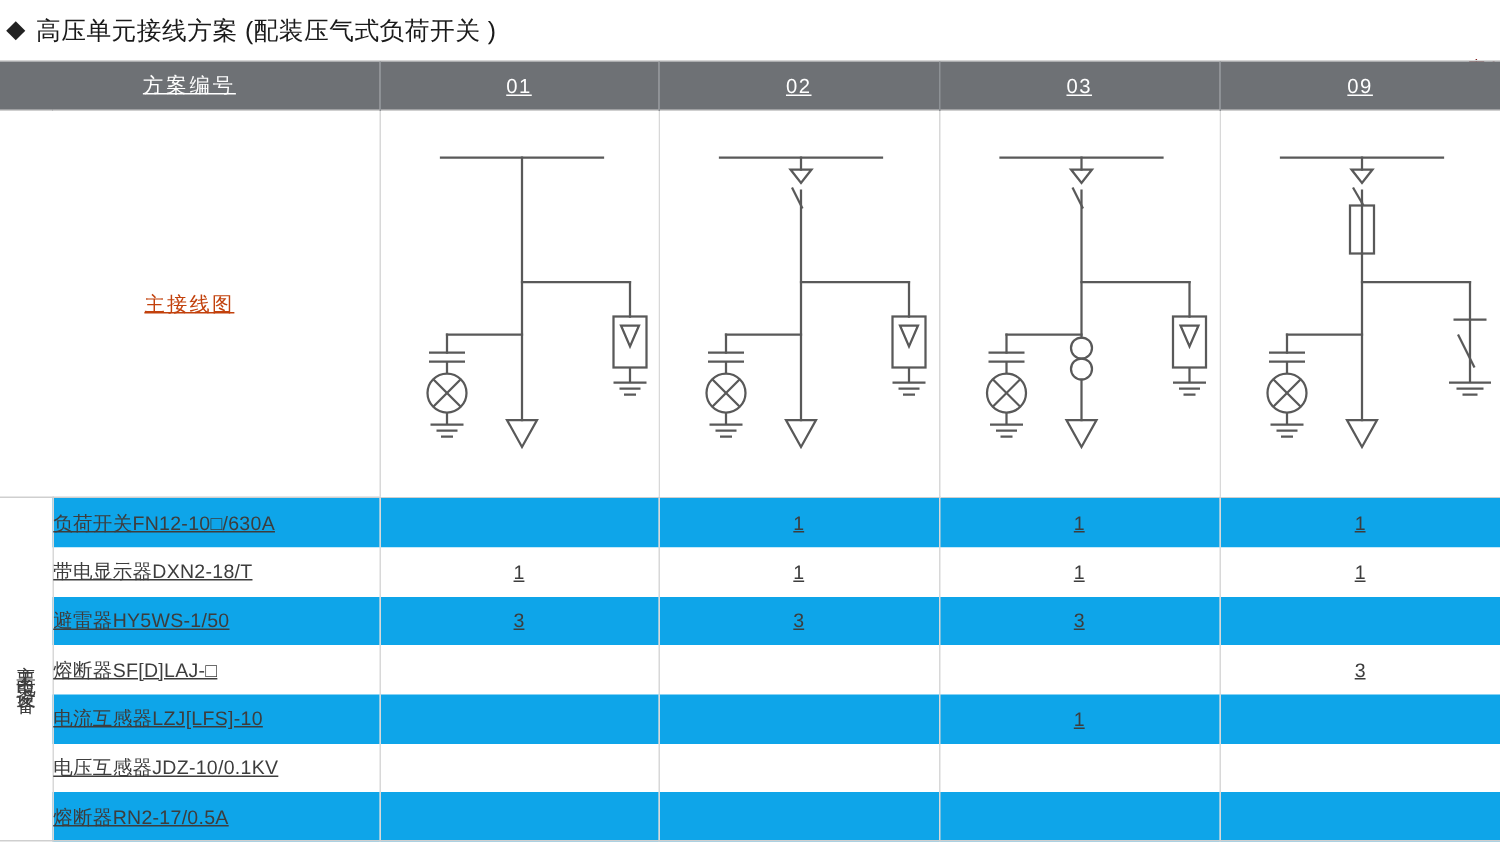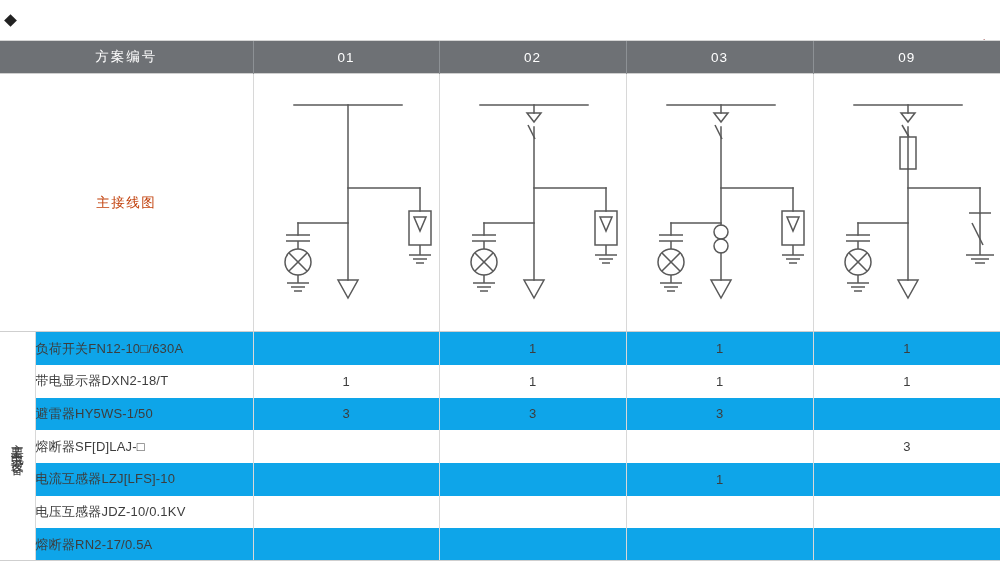--- a/index.html
+++ b/index.html
@@ -26,21 +26,21 @@
   }
   .table-no{
     position:absolute;right:2px;top:13px;
     font-size:13px;color:#7f1d1d;margin-top:24px;
   }
   
   .tbl{
     position:absolute;left:0;top:41px;width:1000px;height:520px;
     border-collapse:collapse;table-layout:fixed;
   }
-  .tbl td{padding:0;margin:0;vertical-align:middle;}
+  .tbl td{padding:0;margin:0;vertical-align:middle;text-decoration:underline;}
   .vline{border-left:1px solid #d8d8d8;}
   
   .hdr-row td{
     background:#6e7175;color:#ffffff;height:31px;
     text-align:center;font-size:13.5px;letter-spacing:1px;
     border-right:1px solid #8d9195;
   }
   .hdr-row td:last-child{border-right:none;}
   .hdr-row td.hdr-name{font-size:13.5px;letter-spacing:2px;}
   
@@ -82,20 +82,21 @@
   }
   .top-edge{
     position:absolute;left:0;top:40px;width:1000px;height:1px;background:#d5d5d5;
   }
 </style>
 </head>
 <body>
 
 <div class="title-bar">
   <div class="diamond"></div>
+  <div class="title-text">高压单元接线方案 (配装压气式负荷开关 )</div>
 </div>
 <div class="table-no">表4</div>
 <div class="top-edge"></div>
 
 <table class="tbl">
   <colgroup>
     <col style="width:35px">
     <col style="width:218px">
     <col style="width:186px">
     <col style="width:187px">

